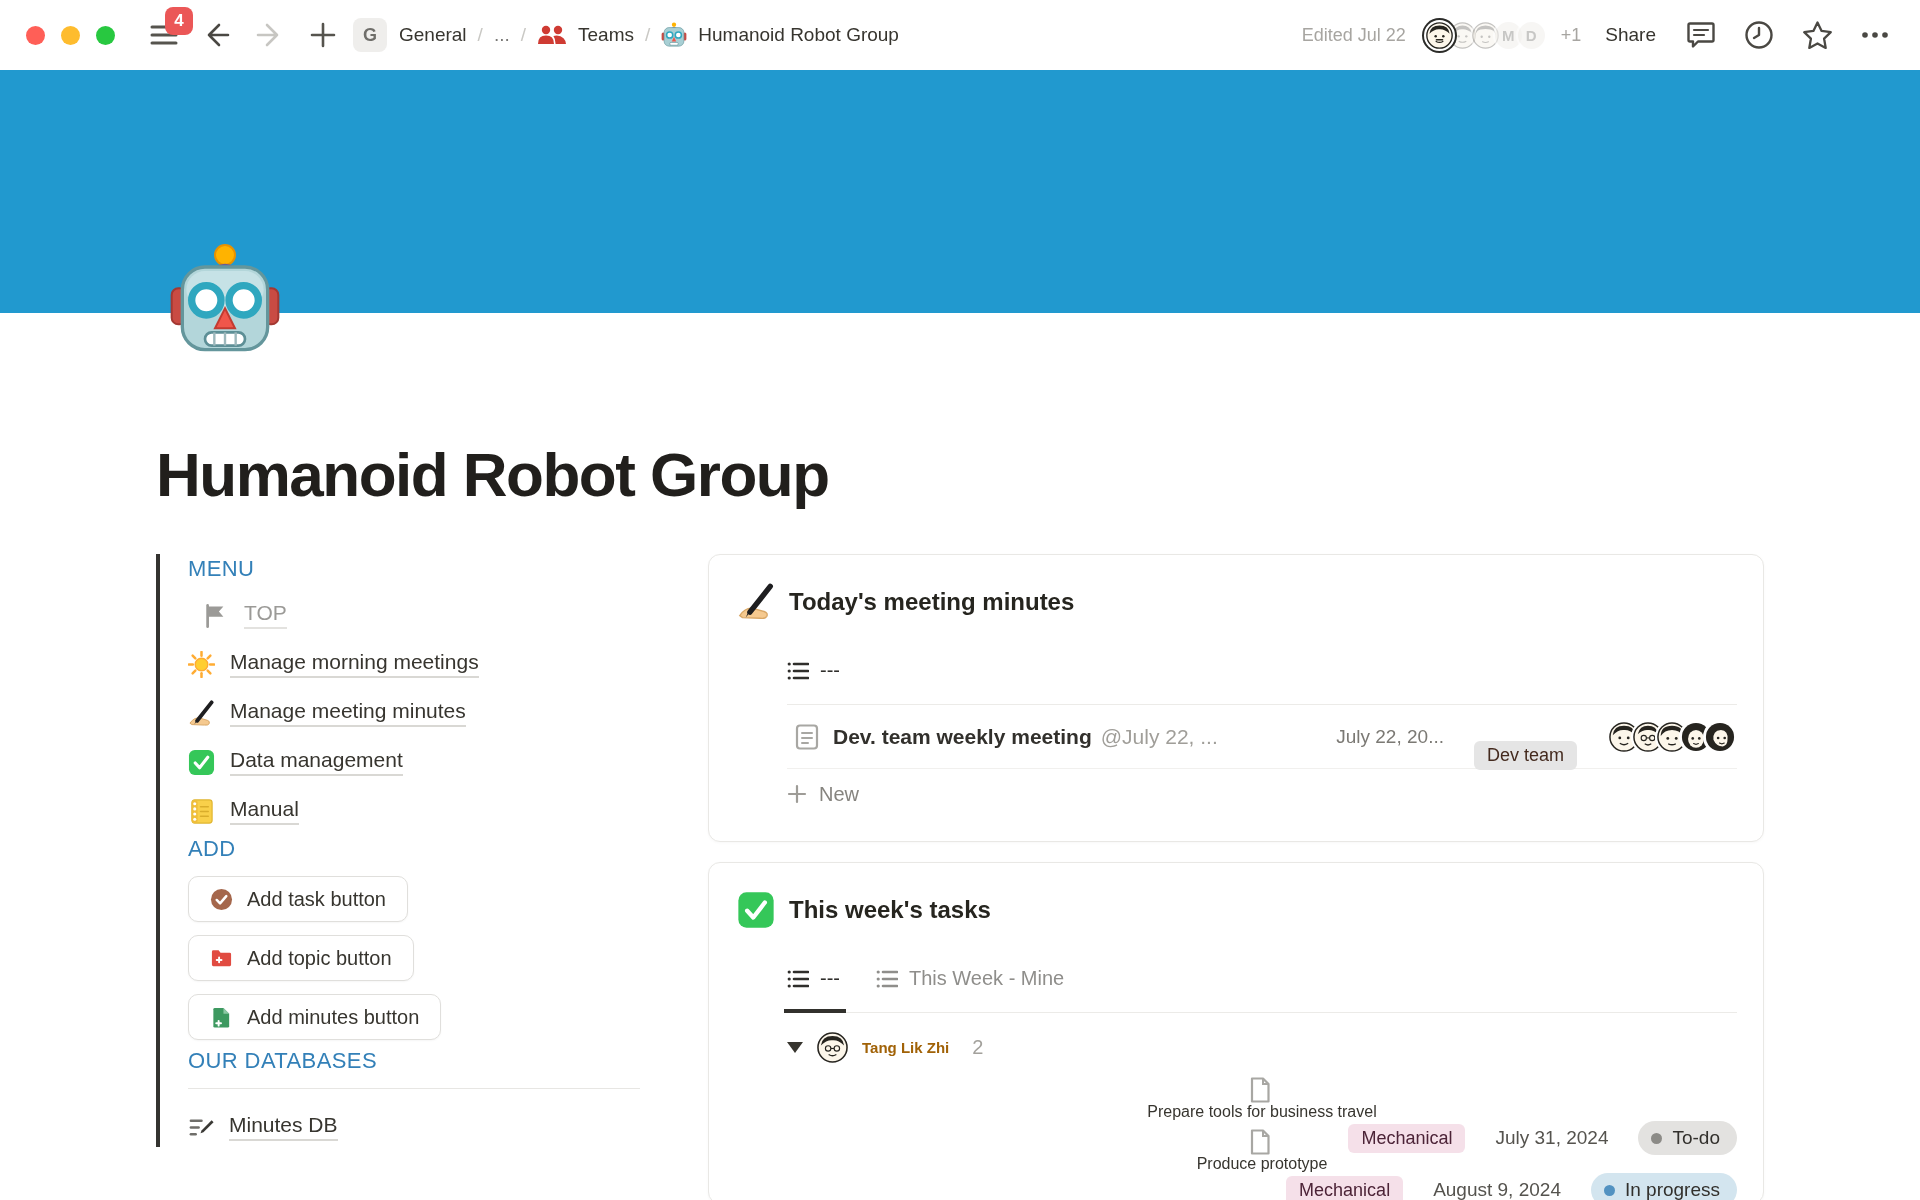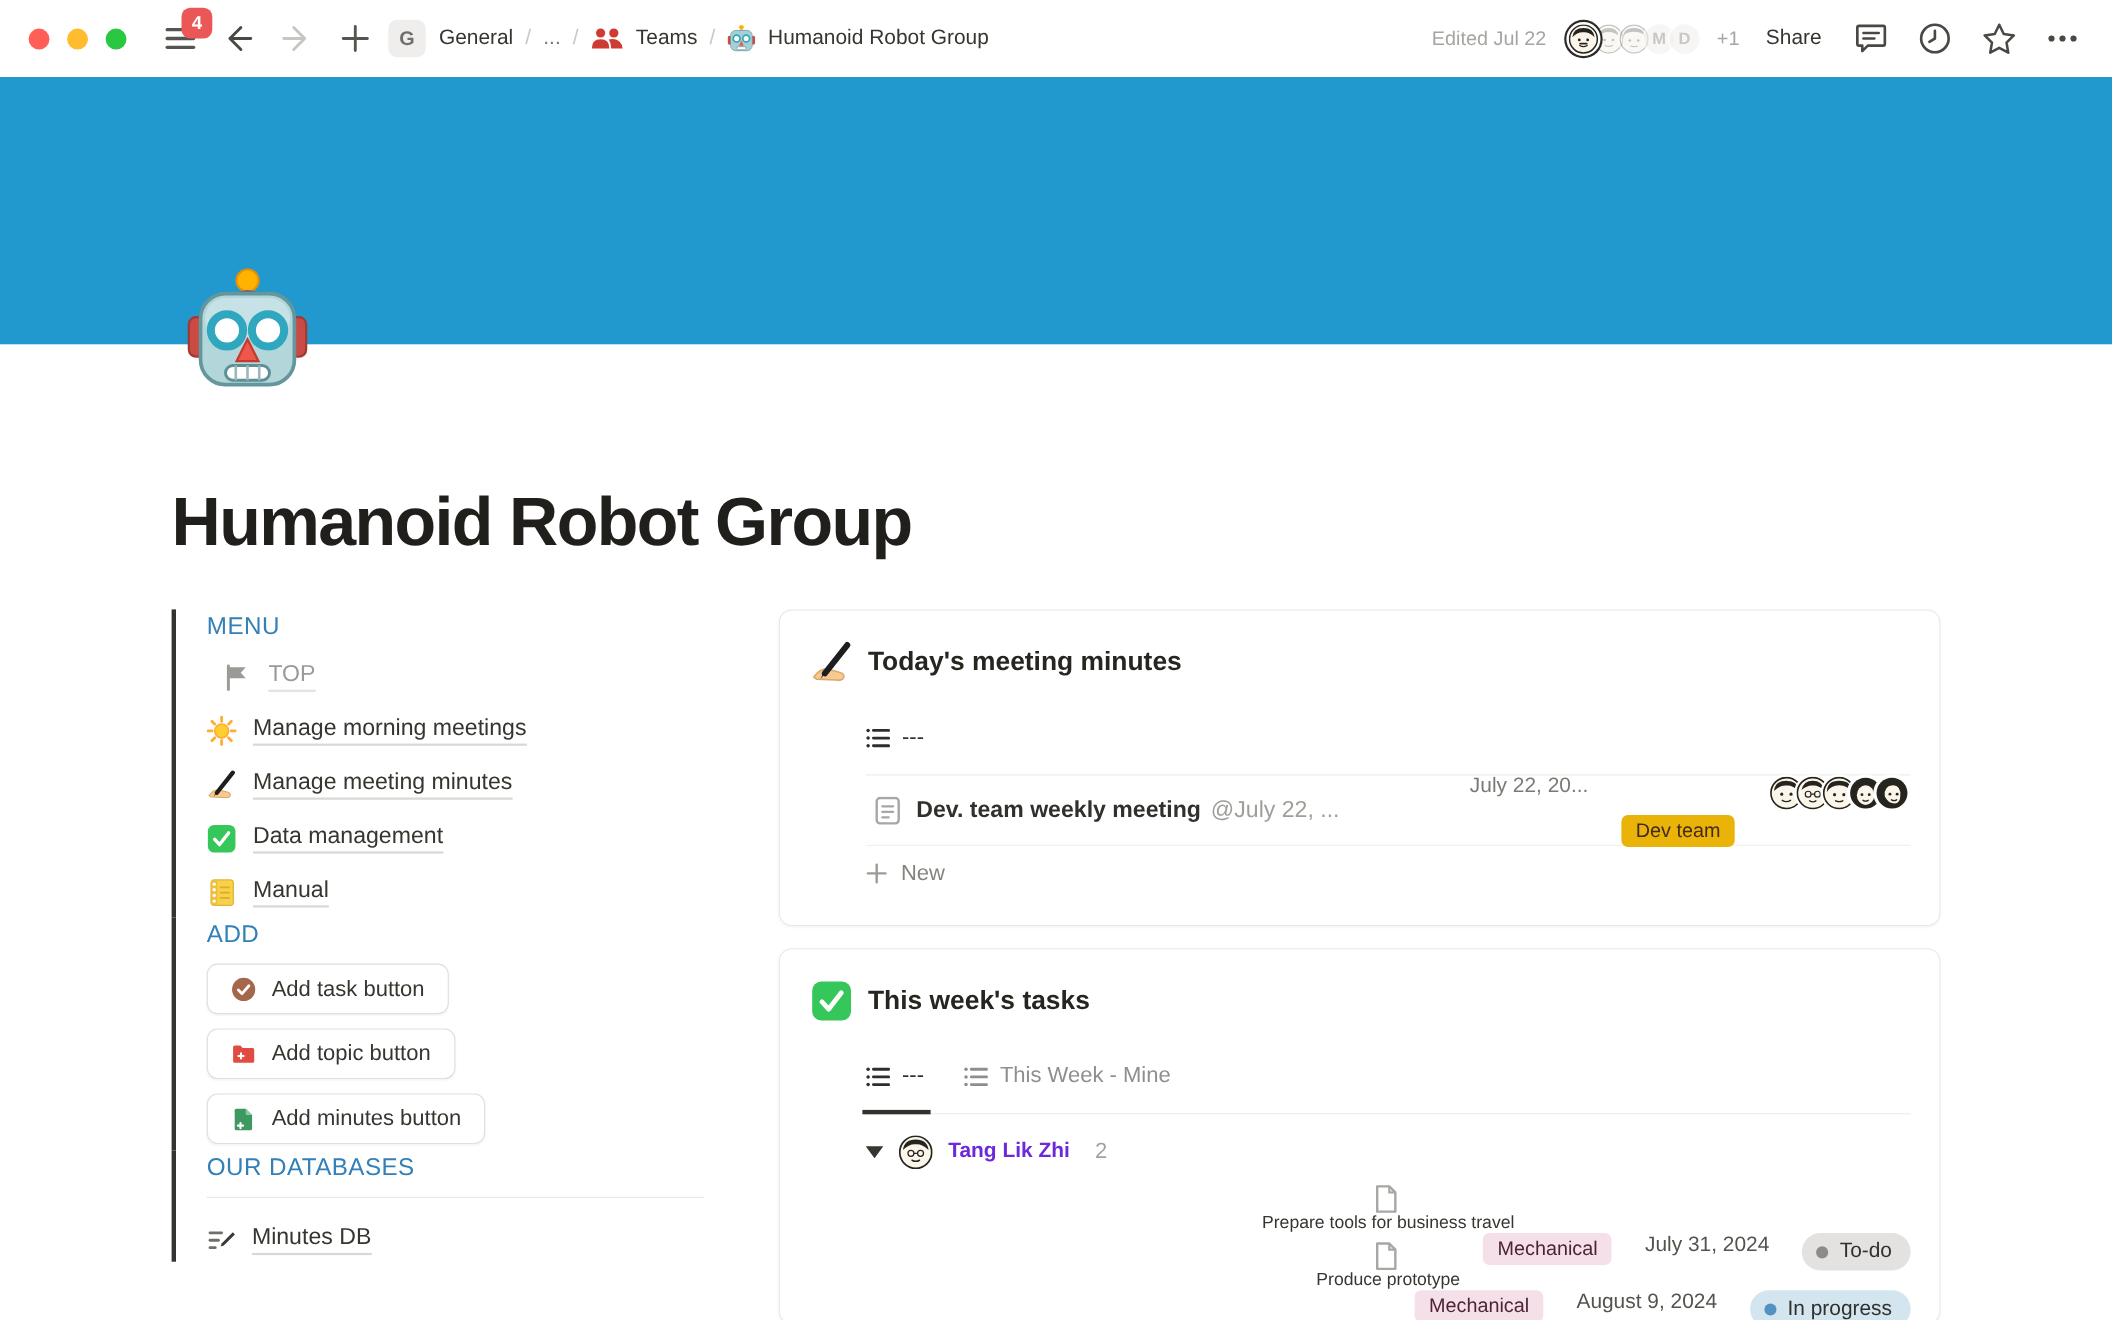--- a/index.html
+++ b/index.html
@@ -77,41 +77,41 @@
   .tab { display:flex; align-items:center; gap:11px; font-size:20px; font-weight:500; color:#8F8E8B; height:100%; position:relative; cursor:pointer; }
   .tab.active { color:#2F2E2B; }
   .tab.active.show-ind::after { content:""; position:absolute; left:-3px; right:-6px; bottom:-1px; height:4px; background:#32312D; }
   .t-ico { width:22px; height:22px; }
 
   .drow { display:flex; align-items:center; height:64px; border-bottom:1px solid #F1F0EE; cursor:pointer; }
   .drow:last-of-type { border-bottom:none; }
   .d-ico { width:24px; height:26px; margin:0 14px 0 8px; flex:none; }
   .drow .title { font-size:21px; font-weight:600; color:#32302C; white-space:nowrap; }
   .drow .mention { font-size:21px; color:#A09E99; margin-left:9px; white-space:nowrap; }
-  .rprops { margin-left:auto; display:flex; align-items:flex-start; gap:30px; }
+  .rprops { margin-left:auto; display:flex; align-items:center; gap:30px; }
   .pdate { font-size:19px; color:#7B7974; white-space:nowrap; }
   .pdate.dark { color:#55534E; }
   .tag { font-size:18px; padding:4px 13px; border-radius:6px; white-space:nowrap; }
-  .tag.brown { background:#eab308; color:#442A1E;margin-top:37px; }
+  .tag.brown { background:#e5e5e5; color:#442A1E;margin-top:37px; }
   .tag.pink { background:#F5E0E9; color:#4C2337; }
   .status { display:inline-flex; align-items:center; gap:10px; font-size:19px; color:#32302C; border-radius:999px; padding:6px 17px 6px 13px; white-space:nowrap; }
   .status .dot { width:11px; height:11px; border-radius:50%; flex:none; }
   .status.gray { background:#E3E2E0; } .status.gray .dot { background:#8C8B87; }
   .status.blue { background:#D3E5EF; } .status.blue .dot { background:#5292C1; }
 
   .stack { display:flex; }
   .stack .av { width:34px; height:34px; border-radius:50%; border:2px solid #fff; margin-left:-10px; background:#fff; position:relative; }
   .stack .av:first-child { margin-left:0; }
 
   .new-row { display:flex; align-items:center; gap:12px; height:50px; color:#86847F; font-size:20px; cursor:pointer; }
 
   .group-row { display:flex; align-items:center; gap:14px; height:60px; margin-top:4px; cursor:pointer; }
   .tri { width:0; height:0; border-left:8px solid transparent; border-right:8px solid transparent; border-top:11px solid #37352F; }
   .gav { width:31px; height:31px; border-radius:50%; }
-  .gname { font-size:19px; font-weight:600; color:#6d28d9; }
+  .gname { font-size:15px; font-weight:600; color:#a16207; }
   .gcount { font-size:20px; color:#A3A19C; margin-left:9px; }
   .task-row { display:flex; align-items:center; height:52px; cursor:pointer;flex-direction:column; }
   .task-row .d-ico { margin-left:9px; }
 </style>
 </head>
 <body>
 
 <header class="toolbar">
   <div class="traffic">
     <span class="light red"></span>

